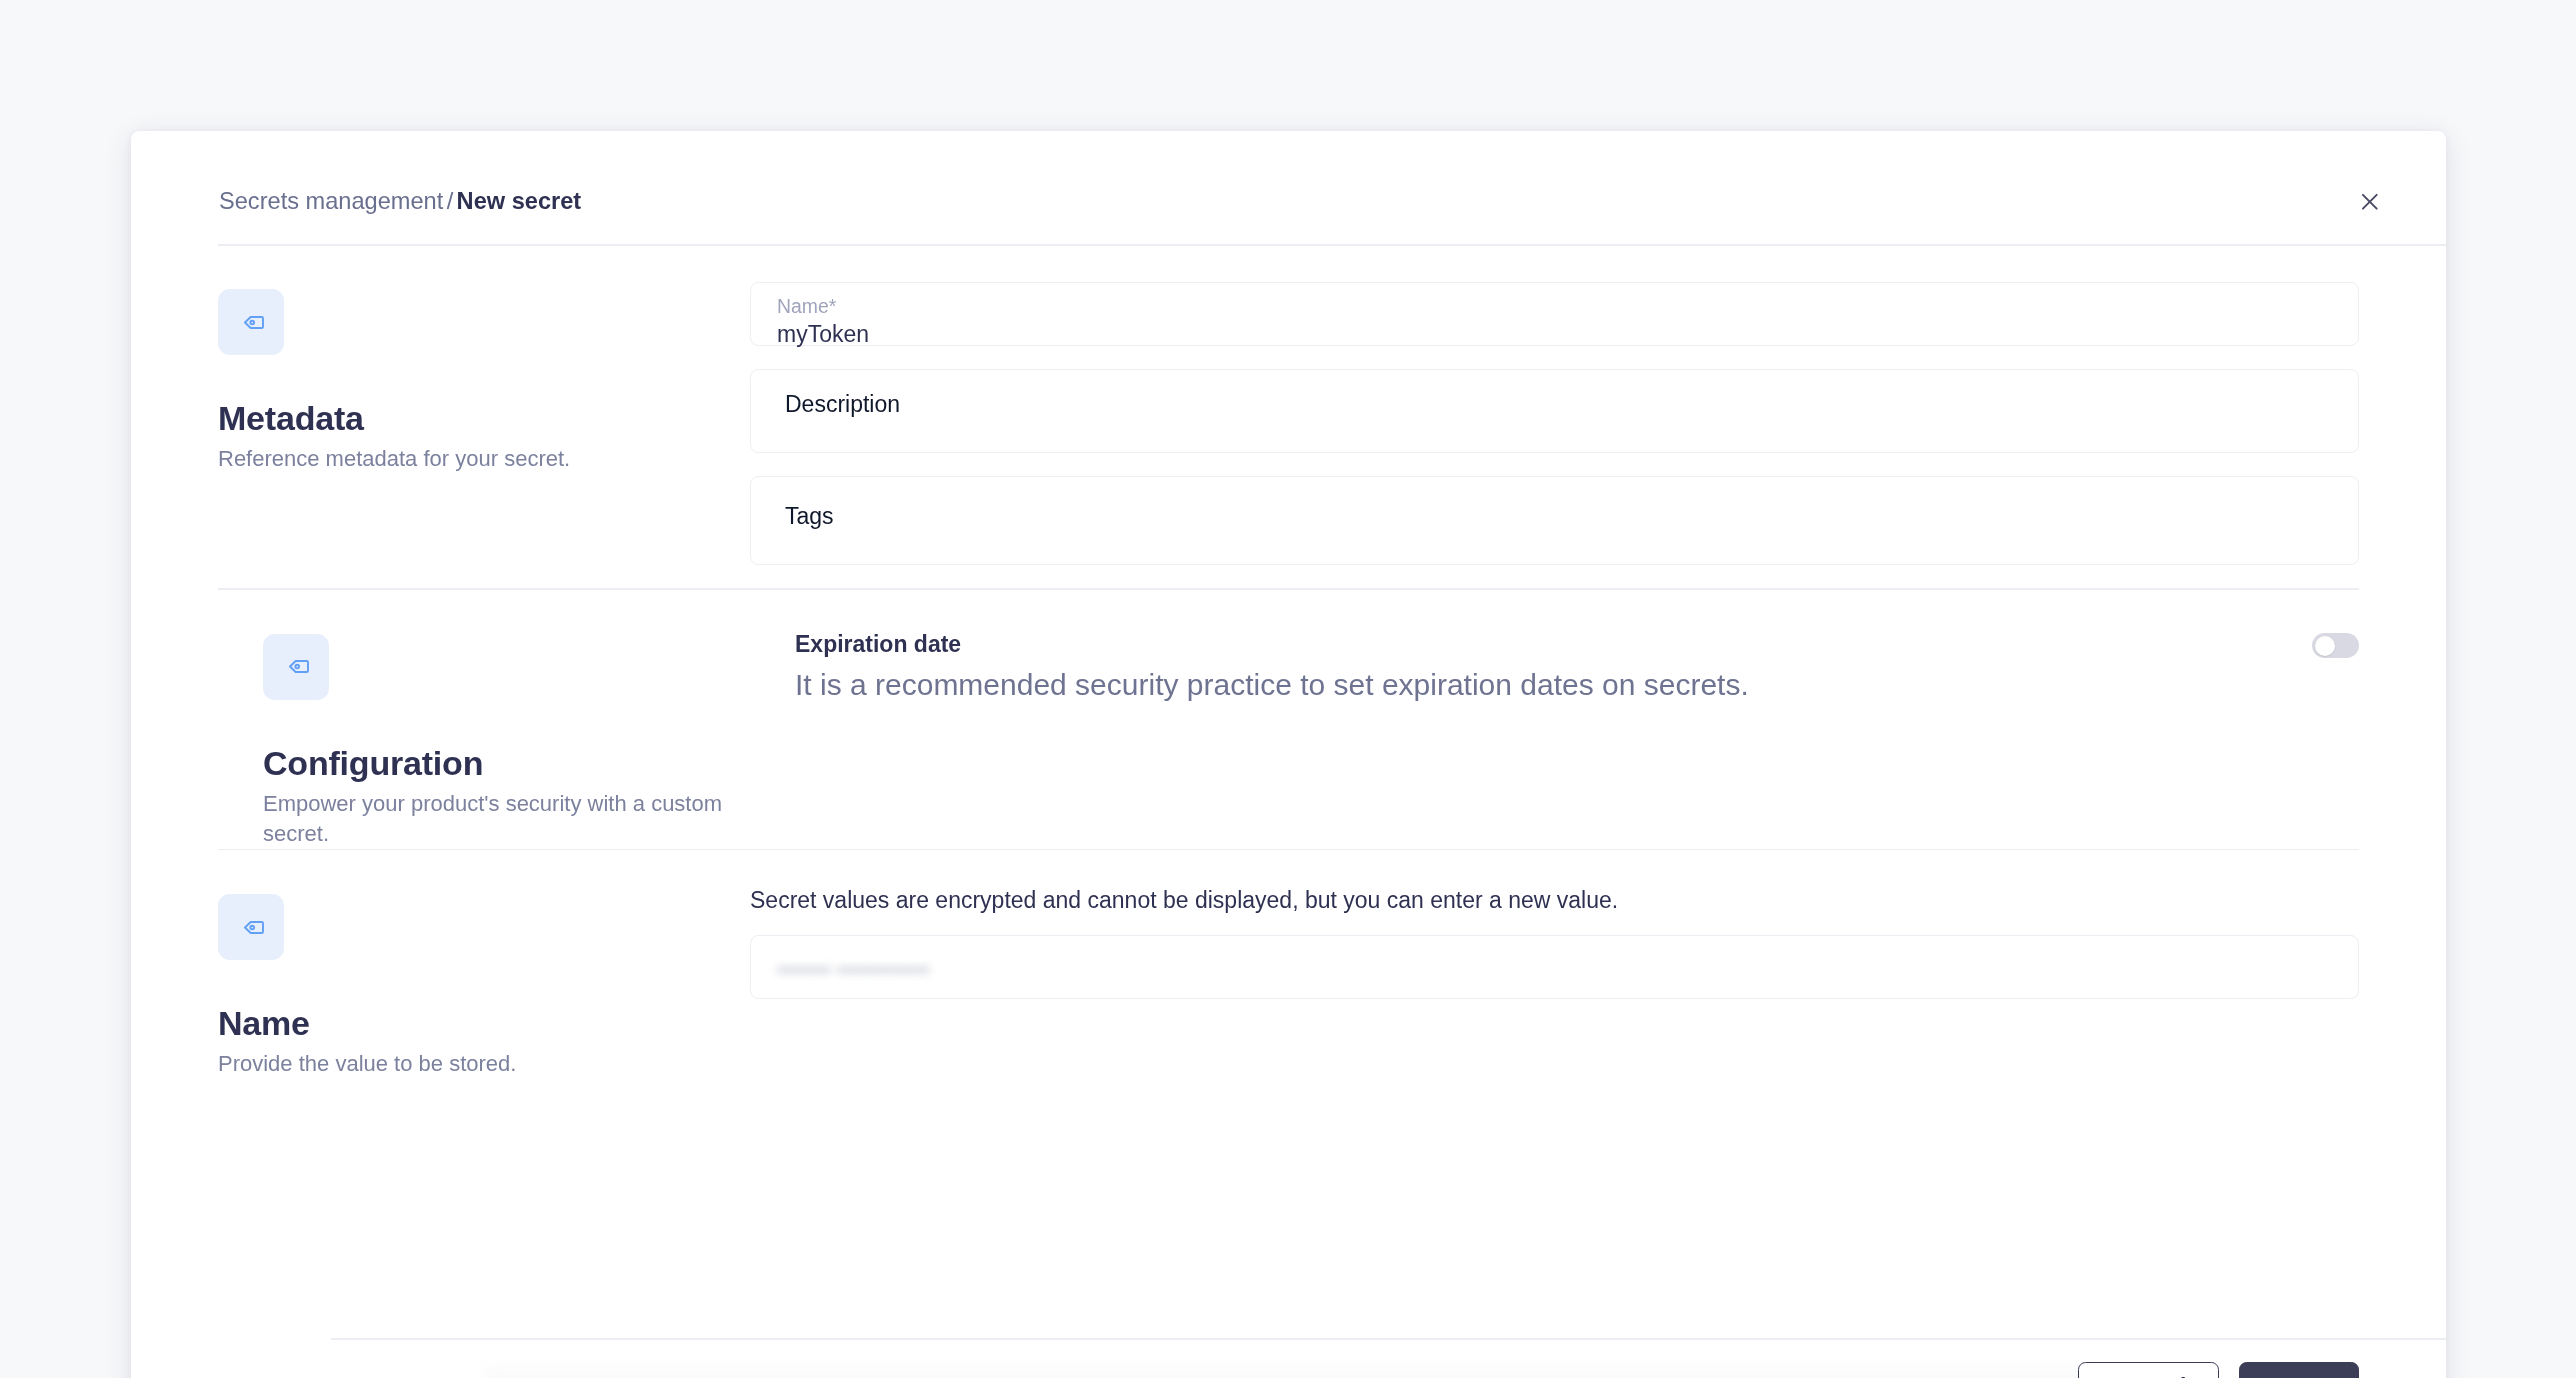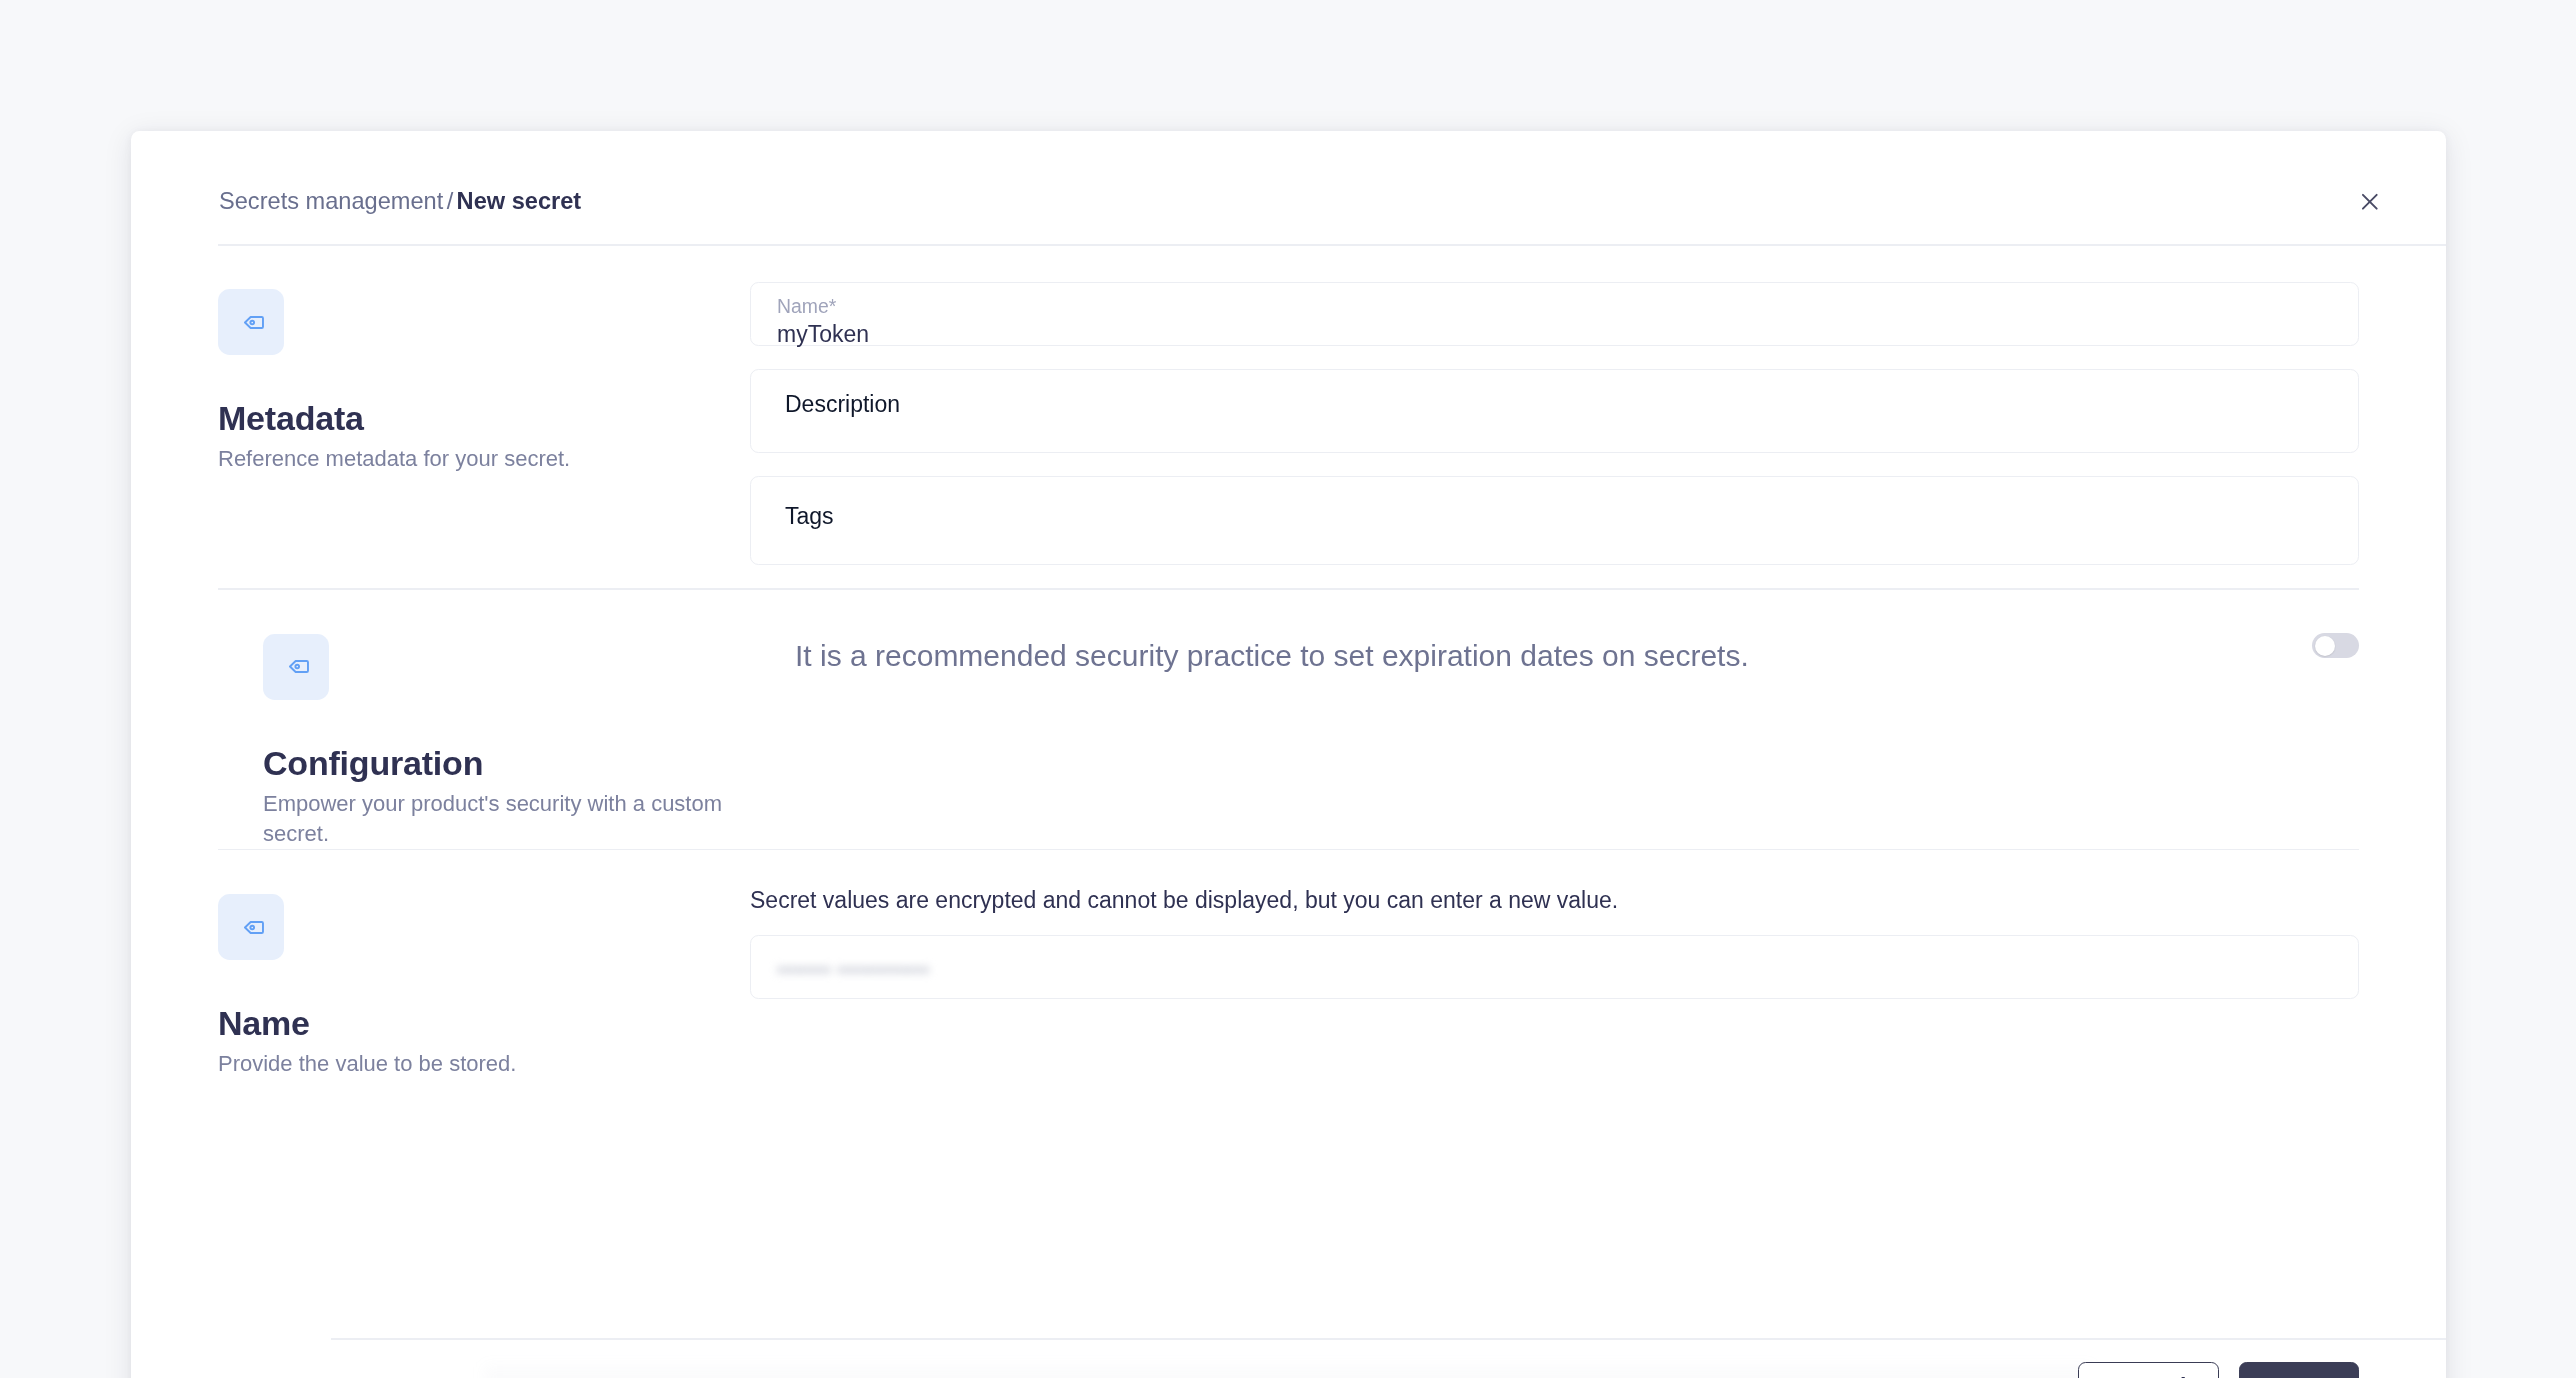--- a/index.html
+++ b/index.html
@@ -401,20 +401,21 @@
           </div>
           <div class="sec-title">Configuration</div>
           <div class="sec-sub">Empower your product's security with a custom secret.</div>
         </div>
 
         <div class="section-right">
           <div class="toggle-block">
 
             <div class="toggle-row">
               <div class="toggle-texts">
+                <div class="toggle-title">Expiration date</div>
                 <div class="toggle-sub">It is a recommended security practice to set expiration dates on secrets.</div>
               </div>
               <div class="switch off">
                 <span class="knob"></span>
               </div>
             </div>
 
 
           </div>
         </div>

